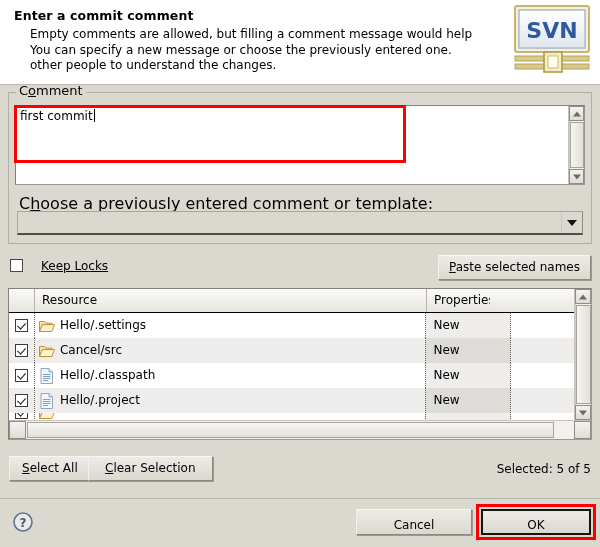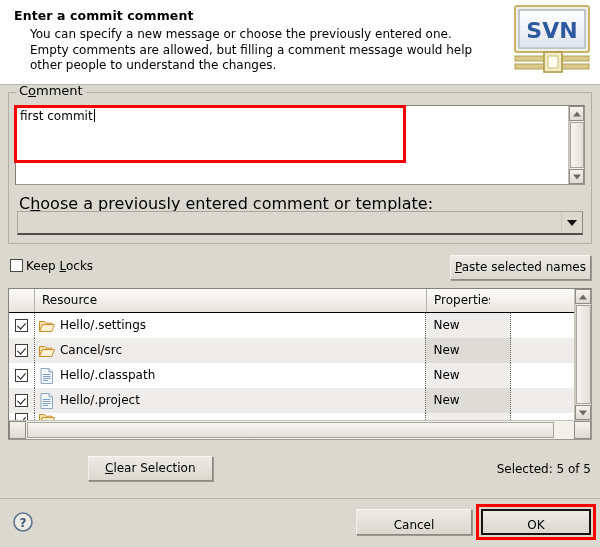--- a/index.html
+++ b/index.html
@@ -229,42 +229,42 @@
     display: inline-block;
     vertical-align: -2px;
     position: relative;
   }
   .keep-locks {
     position: absolute;
     left: 10px;
     top: 7px;
     font-size: 12px;
   }
-  .keep-locks span.lbl { margin-left: 3px; }
+  .keep-locks span.lbl { margin-left: 18px; text-decoration: underline; }
 
   .btn {
     background: linear-gradient(#ecebe6, #dbd8cf);
     border: 1px solid #8d8a83;
     border-top-color: #f7f6f3;
     border-left-color: #f1f0ec;
     box-shadow: 1px 1px 0 #9b988f;
     font-family: "DejaVu Sans", "Liberation Sans", sans-serif;
     font-size: 12px;
     color: #000;
     padding: 3px 10px;
     box-sizing: border-box;
     cursor: default;
     text-align: center;
   }
   .btn-paste {
     position: absolute;
     right: 9px;
     top: 3px;
     height: 25px;
-    padding: 0 4px;
+    padding: 0 10px;
     line-height: 23px;
   }
 
   
   .table-frame {
     position: absolute;
     left: 8px;
     top: 288px;
     width: 584px;
     height: 152px;
@@ -309,21 +309,21 @@
     top: 9px;
     width: 0; height: 0;
     border-left: 5px solid transparent;
     border-right: 5px solid transparent;
     border-bottom: 6px solid #2b2b2b;
   }
 
   .trow {
     display: flex;
     height: 25px;
-    align-items: center;
+    align-items: flex-end;
     box-sizing: border-box;
   }
   .trow.odd  { background: #ffffff; }
   .trow.even { background: #eeedeb; }
   .trow.cut  { height: 12px; overflow: hidden; }
 
   .td {
     box-sizing: border-box;
     font-size: 12px;
     height: 25px;
@@ -481,22 +481,22 @@
   }
 </style>
 </head>
 <body>
 
 <div id="dialog">
 
   <div class="header">
     <div class="header-title">Enter a commit comment</div>
     <div class="header-desc">
+      <div>Empty comments are allowed, but filling a comment message would help</div>
       <div>You can specify a new message or choose the previously entered one.</div>
-      <div>Empty comments are allowed, but filling a comment message would help</div>
       <div>other people to understand the changes.</div>
     </div>
 
     <svg class="svn-logo" viewBox="0 0 78 70">
       <rect x="2" y="2" width="74" height="46" rx="2" fill="#f2f0e4" stroke="#c9b46a" stroke-width="2"></rect>
       <rect x="6" y="6" width="66" height="38" fill="#ffffff" stroke="#9aa7b8" stroke-width="1.2"></rect>
       <linearGradient id="svnfade" x1="0" y1="0" x2="0" y2="1">
         <stop offset="0" stop-color="#ffffff"></stop>
         <stop offset="1" stop-color="#dfe5ee"></stop>
       </linearGradient>
@@ -639,20 +639,21 @@
     <div class="tbl-hscroll">
       <div class="sb-btn-h sb-left"></div>
       <div class="sb-track-h">
         <div class="sb-thumb-h"></div>
       </div>
       <div class="sb-btn-h sb-right"></div>
     </div>
   </div>
 
   <div class="row-select">
+    <button class="btn btn-selall"><span></span><span class="u">S</span><span>elect All</span></button>
     <button class="btn btn-clear"><span></span><span class="u">C</span><span>lear Selection</span></button>
     <div class="selected-count">Selected: 5 of 5</div>
   </div>
 
   <div class="footer">
     <svg class="help-icon" viewBox="0 0 22 22">
       <circle cx="11" cy="11" r="9" fill="#eceae3" stroke="#5e7390" stroke-width="1.6"></circle>
       <text x="11" y="15.5" text-anchor="middle" font-family="DejaVu Sans, Liberation Sans, sans-serif" font-size="12" font-weight="bold" fill="#3f5875">?</text>
     </svg>
     <button class="btn btn-ok">OK</button>

